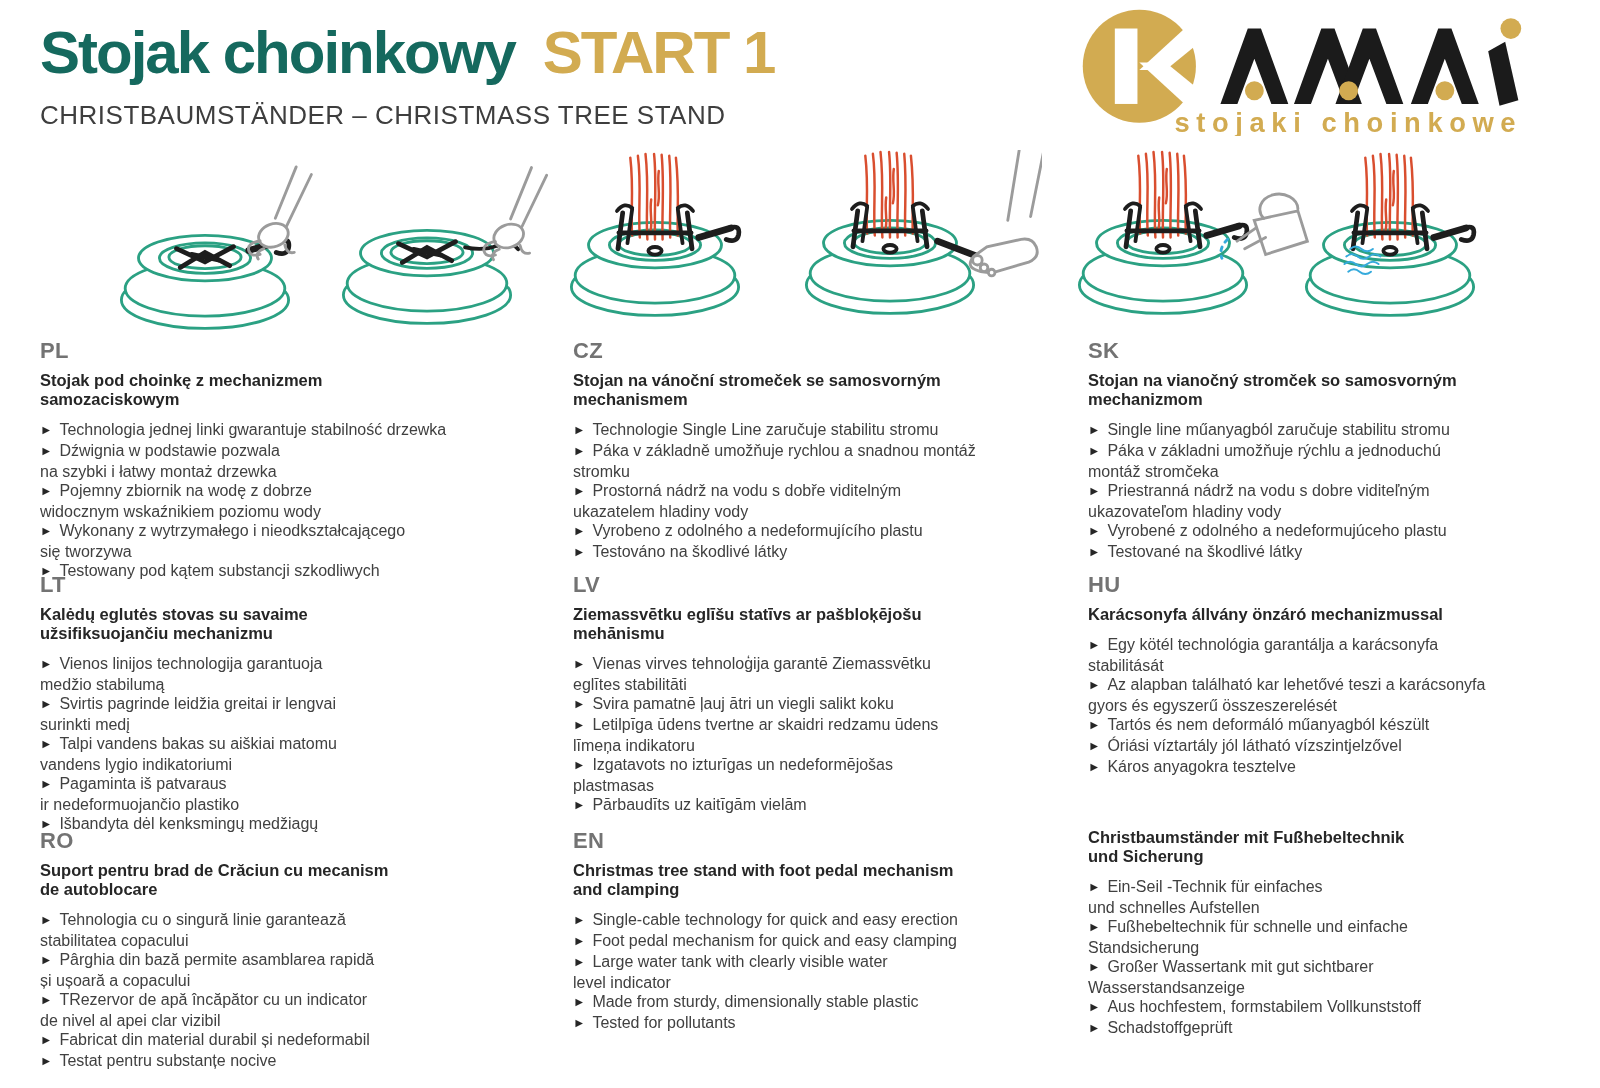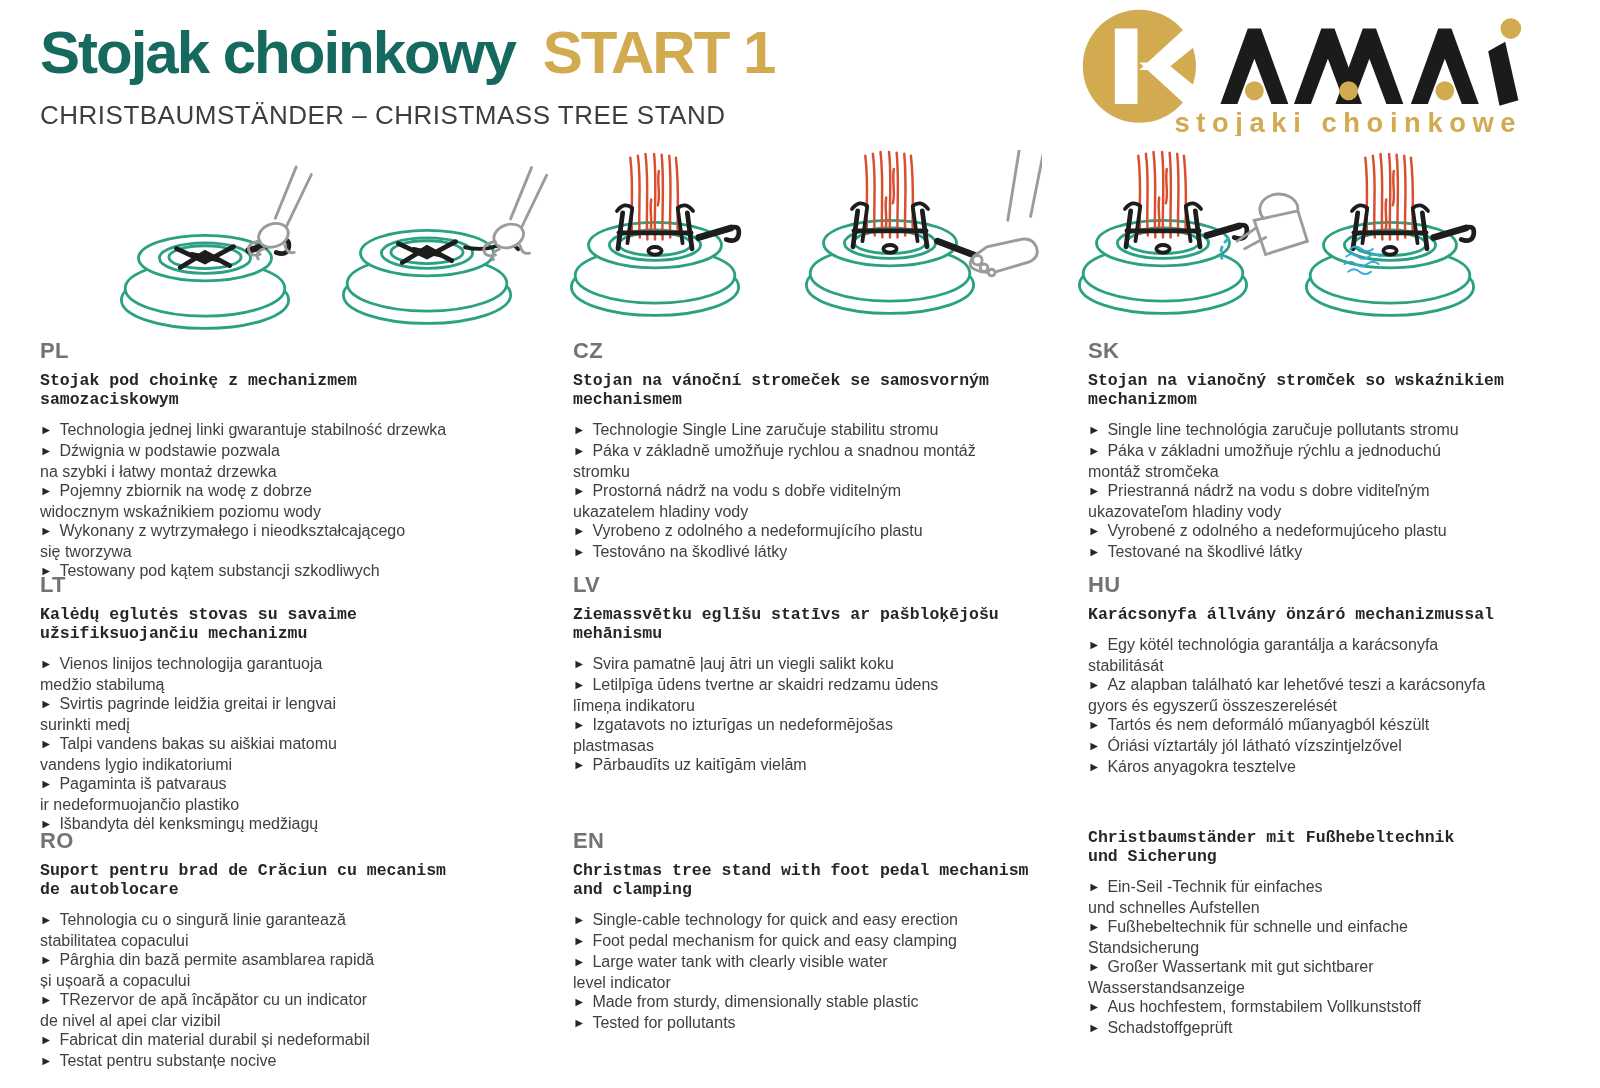--- a/index.html
+++ b/index.html
@@ -21,21 +21,21 @@
   .step{position:absolute;width:247px;height:171px;}
   .s1{left:110px;top:165px}.s2{left:332px;top:160px}.s3{left:560px;top:152px}
   .s4{left:795px;top:150px}.s5{left:1068px;top:150px}.s6{left:1295px;top:152px}
 
   
   .sections{position:absolute;left:40px;top:338px;width:1524px;display:grid;
             grid-template-columns:533px 515px 476px;grid-template-rows:234px 256px auto;}
   .lang{padding-right:28px;}
   .code{margin:0 0 7px 0;font-size:22px;font-weight:700;color:#737373;letter-spacing:.3px;}
   .stitle{margin:0 0 11px 0;font-size:16.5px;font-weight:700;color:#262626;
-          line-height:19px;white-space:pre-line;font-family:Liberation Mono, monospace;}
+          line-height:19px;white-space:pre-line;}
   .bullet{font-size:16px;line-height:19px;color:#404040;}
   .bullet .bm{color:#262626;font-size:12.5px;margin-right:7px;position:relative;top:-1px;}
   .bullet .bt{white-space:pre-line;}
 </style>
 </head>
 <body>
 
 <svg style="position:absolute;width:0;height:0" aria-hidden="true">
   <defs>
     <g id="stand" stroke="#2ba183" stroke-width="3" fill="#ffffff">
@@ -206,23 +206,23 @@
       <div class="bullet"><span class="bm">►</span><span class="bt">Páka v základně umožňuje rychlou a snadnou montáž
 stromku</span></div>
       <div class="bullet"><span class="bm">►</span><span class="bt">Prostorná nádrž na vodu s dobře viditelným
 ukazatelem hladiny vody</span></div>
       <div class="bullet"><span class="bm">►</span><span class="bt">Vyrobeno z odolného a nedeformujícího plastu</span></div>
       <div class="bullet"><span class="bm">►</span><span class="bt">Testováno na škodlivé látky</span></div>
     </section>
 
     <section class="lang">
       <h2 class="code">SK</h2>
-      <h3 class="stitle">Stojan na vianočný stromček so wskaźnikiem
+      <h3 class="stitle">Stojan na vianočný stromček so samosvorným
 mechanizmom</h3>
-      <div class="bullet"><span class="bm">►</span><span class="bt">Single line technológia zaručuje pollutants stromu</span></div>
+      <div class="bullet"><span class="bm">►</span><span class="bt">Single line műanyagból zaručuje stabilitu stromu</span></div>
       <div class="bullet"><span class="bm">►</span><span class="bt">Páka v základni umožňuje rýchlu a jednoduchú
 montáž stromčeka</span></div>
       <div class="bullet"><span class="bm">►</span><span class="bt">Priestranná nádrž na vodu s dobre viditeľným
 ukazovateľom hladiny vody</span></div>
       <div class="bullet"><span class="bm">►</span><span class="bt">Vyrobené z odolného a nedeformujúceho plastu</span></div>
       <div class="bullet"><span class="bm">►</span><span class="bt">Testované na škodlivé látky</span></div>
     </section>
 
     <section class="lang">
       <h2 class="code">LT</h2>
@@ -236,20 +236,22 @@
 vandens lygio indikatoriumi</span></div>
       <div class="bullet"><span class="bm">►</span><span class="bt">Pagaminta iš patvaraus
 ir nedeformuojančio plastiko</span></div>
       <div class="bullet"><span class="bm">►</span><span class="bt">Išbandyta dėl kenksmingų medžiagų</span></div>
     </section>
 
     <section class="lang">
       <h2 class="code">LV</h2>
       <h3 class="stitle">Ziemassvētku eglīšu statīvs ar pašbloķējošu
 mehānismu</h3>
+      <div class="bullet"><span class="bm">►</span><span class="bt">Vienas virves tehnoloģija garantē Ziemassvētku
+eglītes stabilitāti</span></div>
       <div class="bullet"><span class="bm">►</span><span class="bt">Svira pamatnē ļauj ātri un viegli salikt koku</span></div>
       <div class="bullet"><span class="bm">►</span><span class="bt">Letilpīga ūdens tvertne ar skaidri redzamu ūdens
 līmeņa indikatoru</span></div>
       <div class="bullet"><span class="bm">►</span><span class="bt">Izgatavots no izturīgas un nedeformējošas
 plastmasas</span></div>
       <div class="bullet"><span class="bm">►</span><span class="bt">Pārbaudīts uz kaitīgām vielām</span></div>
     </section>
 
     <section class="lang">
       <h2 class="code">HU</h2>

